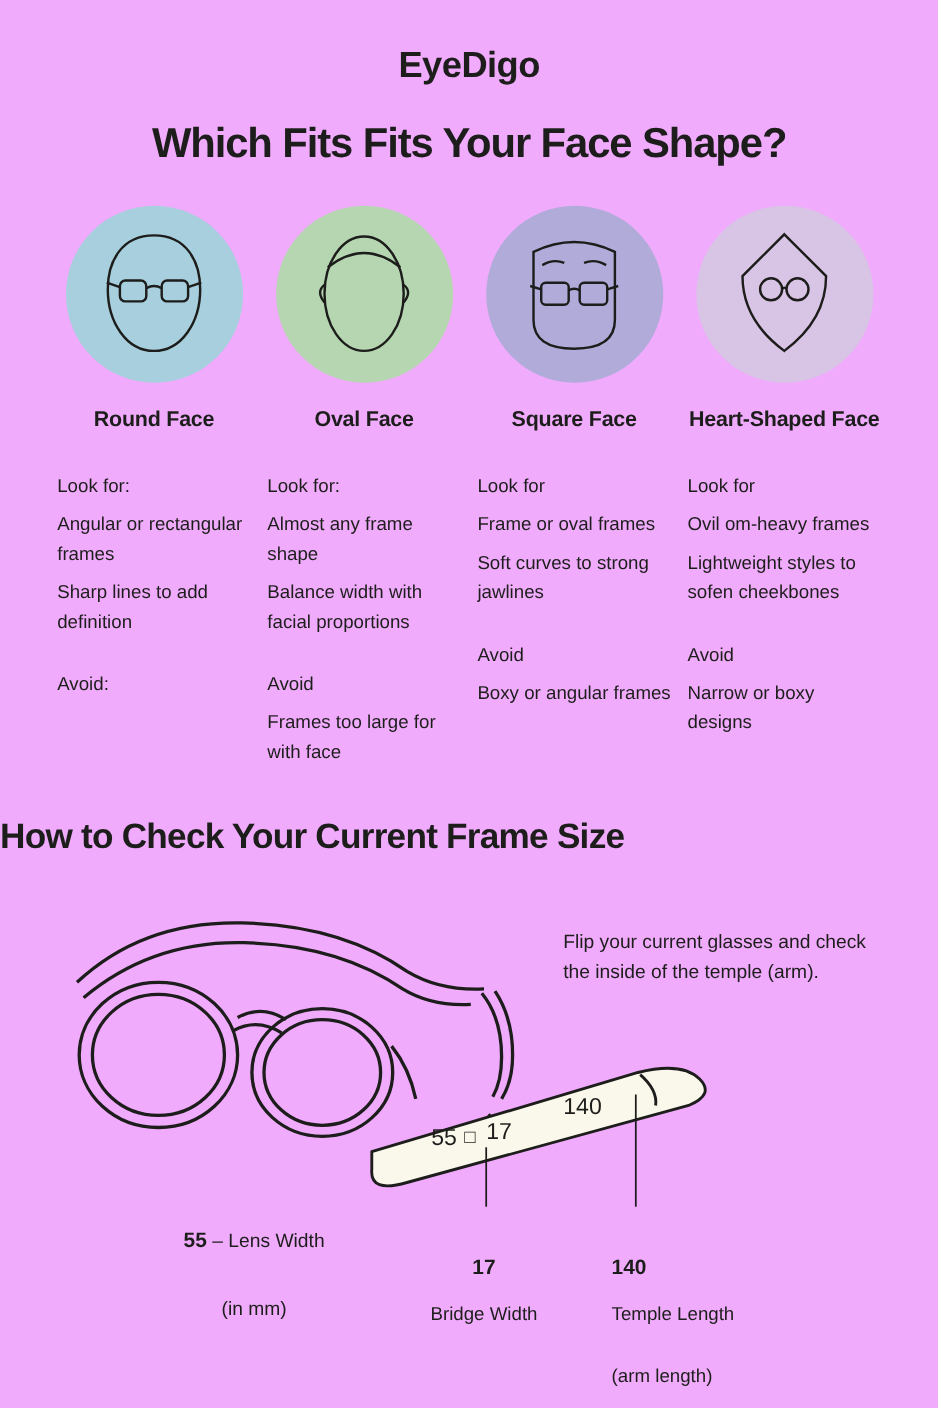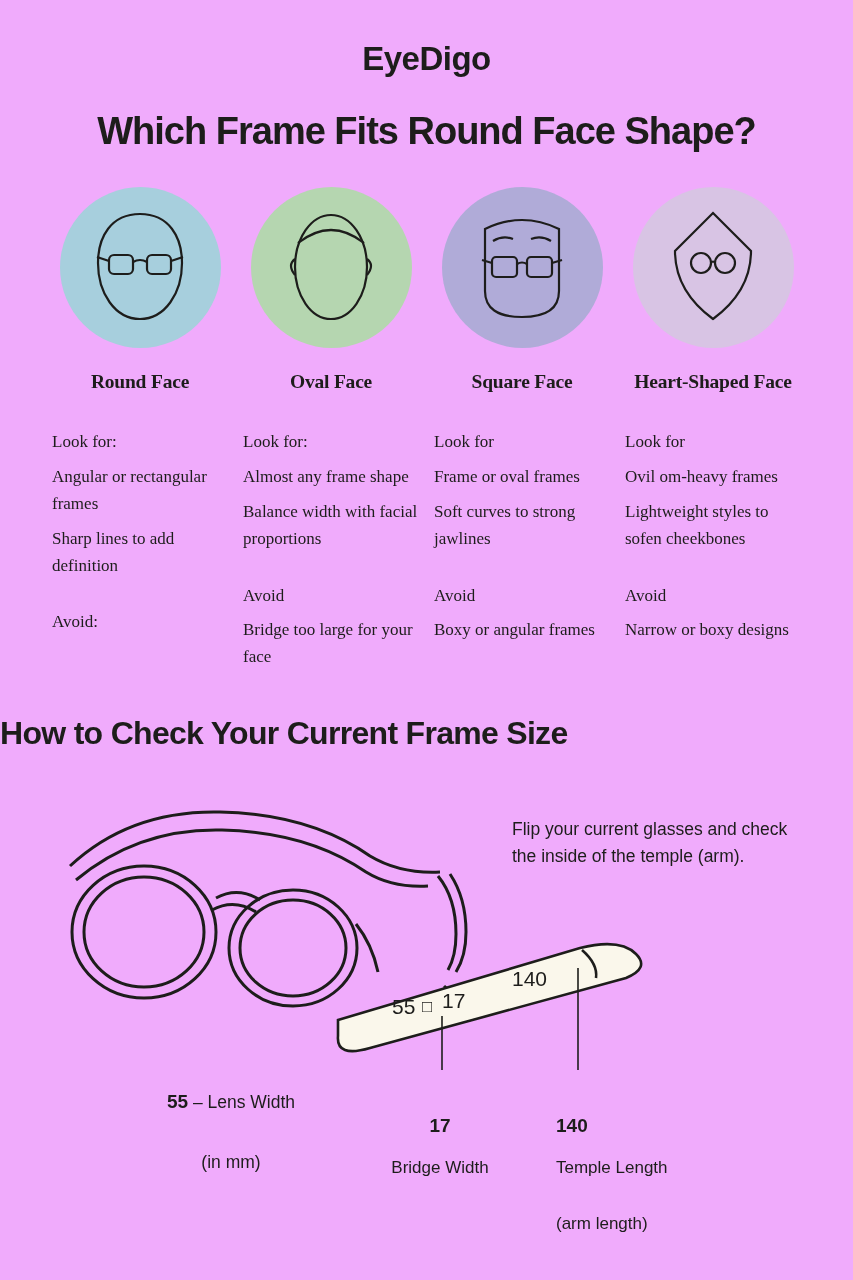--- a/index.html
+++ b/index.html
@@ -40,21 +40,20 @@
 
   
   .faces {
     display: flex;
     justify-content: space-between;
     padding: 0 52px;
     margin-top: 34px;
   }
   .face-col {
     width: 176px;
-    font-family: Liberation Serif, serif;
   }
   .circle-wrap {
     display: flex;
     justify-content: center;
   }
   .circle {
     width: 161px;
     height: 161px;
     border-radius: 50%;
     display: flex;
@@ -151,21 +150,21 @@
   .legend-1 .num { font-size: 19px; }
   .mm { display: block; margin-top: 32px; }
 </style>
 </head>
 <body>
 
 <div class="page">
 
   <div class="brand">EyeDigo</div>
 
-  <h1 class="h1">Which Frame Fits Round Face Shape?</h1>
+  <h1 class="h1">Which Fits Fits Your Face Shape?</h1>
 
   <div class="faces">
 
     <div class="face-col">
       <div class="circle-wrap">
         <div class="circle" style="background:#a7cfdd">
           <svg width="118" height="124" viewBox="0 0 118 124">
             <g fill="none" stroke="#1d1d1b" stroke-width="2.2">
               <path d="M59 9 C30 9 17 32 17 58 C17 88 34 114 59 114 C84 114 101 88 101 58 C101 32 88 9 59 9 Z"></path>
               <rect x="28" y="50" width="24" height="19" rx="5"></rect>
@@ -200,21 +199,21 @@
           </svg>
         </div>
       </div>
       <div class="face-name">Oval Face</div>
       <div class="tips">
         <div class="lead">Look for:</div>
         <div class="item">Almost any frame shape</div>
         <div class="item">Balance width with facial proportions</div>
         <div class="gap"></div>
         <div class="avoid-lead">Avoid</div>
-        <div class="item">Bridge too large for your face</div>
+        <div class="item">Frames too large for with face</div>
       </div>
     </div>
 
     <div class="face-col">
       <div class="circle-wrap">
         <div class="circle" style="background:#b0abd8">
           <svg width="118" height="124" viewBox="0 0 118 124">
             <g fill="none" stroke="#1d1d1b" stroke-width="2.2">
               <path d="M22 24 q37 -18 74 0 L96 86 q0 26 -37 26 q-37 0 -37 -26 Z"></path>
               <rect x="29" y="52" width="25" height="20" rx="4"></rect>

